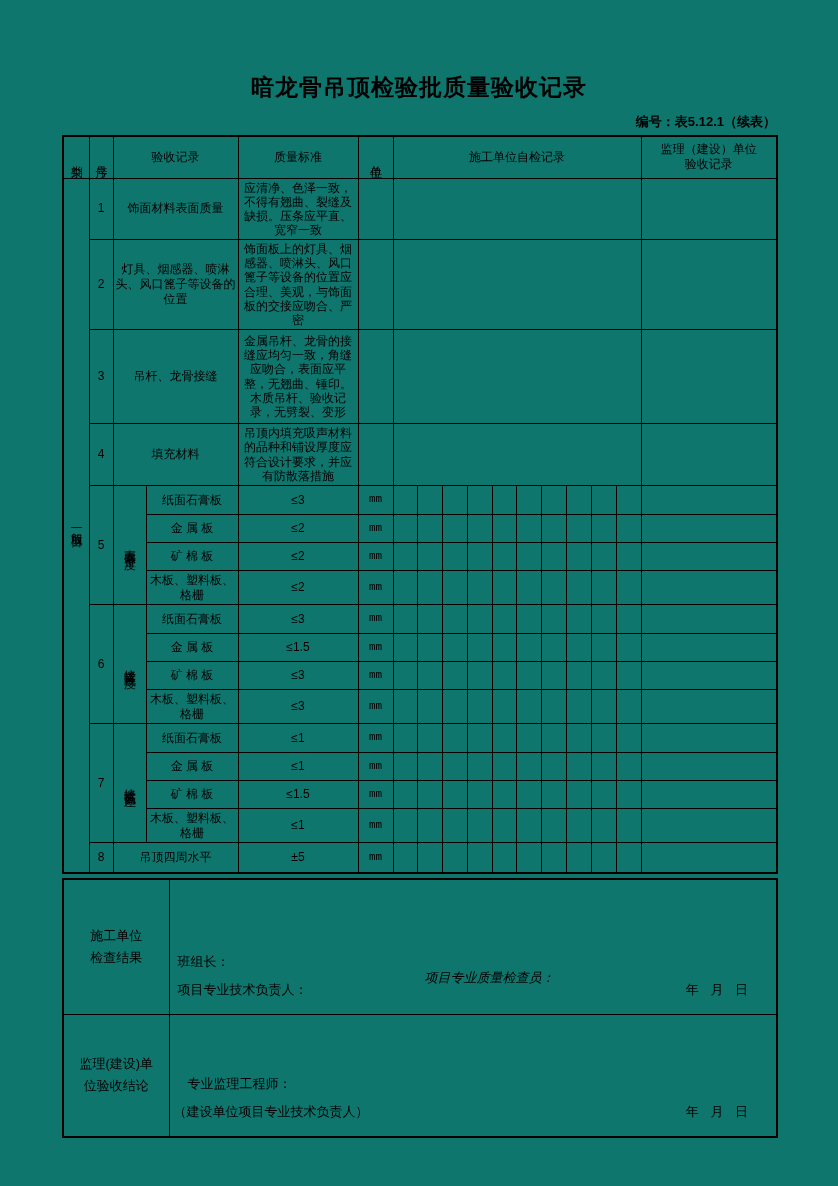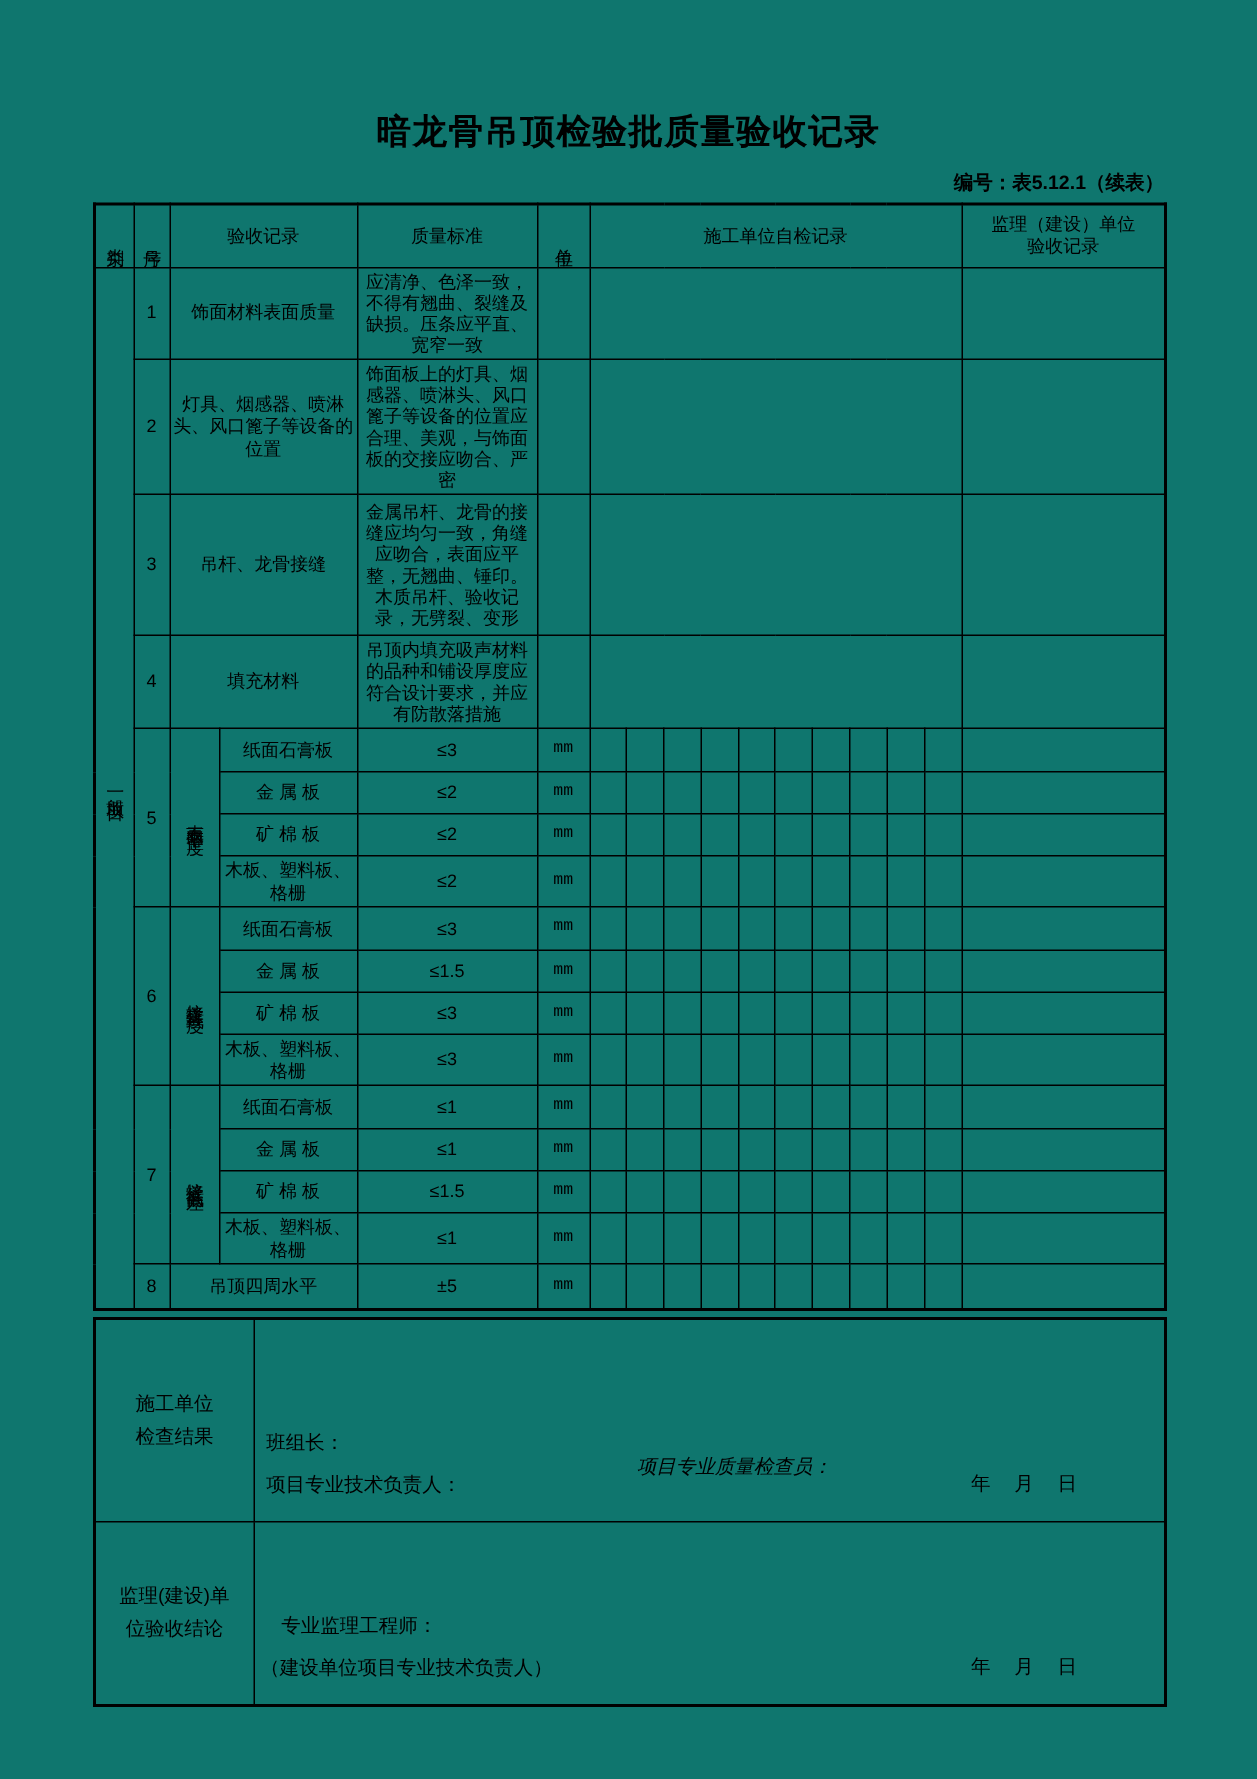--- a/index.html
+++ b/index.html
@@ -32,24 +32,24 @@
   .std { line-height:1.18; padding:2px 3px; }
   .unit { font-size:11px; font-family:"Liberation Mono","DejaVu Sans Mono",monospace; }
   .suphdr div { line-height:1.3; }
 
   .ftable { margin-top:4px; border:2px solid #000; }
   .ftable td { padding:0; }
   tr.f1 { height:136px; }
   tr.f2 { height:122px; }
   .flabel { font-size:13px; line-height:22px; }
   .fcontent { position:relative; text-align:left; vertical-align:bottom; font-size:13px; }
-  .sigblock { padding:0 16px 10px 0; }
+  .sigblock { padding:0 0 10px 0; }
   .sigline { position:relative; height:28px; line-height:28px; padding-left:8px; }
   .sigline .mid { position:absolute; left:255px; top:16px;font-style:italic; }
-  .sigline .date { position:absolute; right:38px; top:0; letter-spacing:4px;font-family:Liberation Mono, monospace; }
+  .sigline .date { position:absolute; right:24px; top:0; letter-spacing:4px; }
   .indent18 { padding-left:18px; }
   .indent4 { padding-left:4px; }
 </style>
 </head>
 <body>
 
 <div class="page">
   <div class="content">
     <div class="title">暗龙骨吊顶检验批质量验收记录</div>
     <div class="meta">

